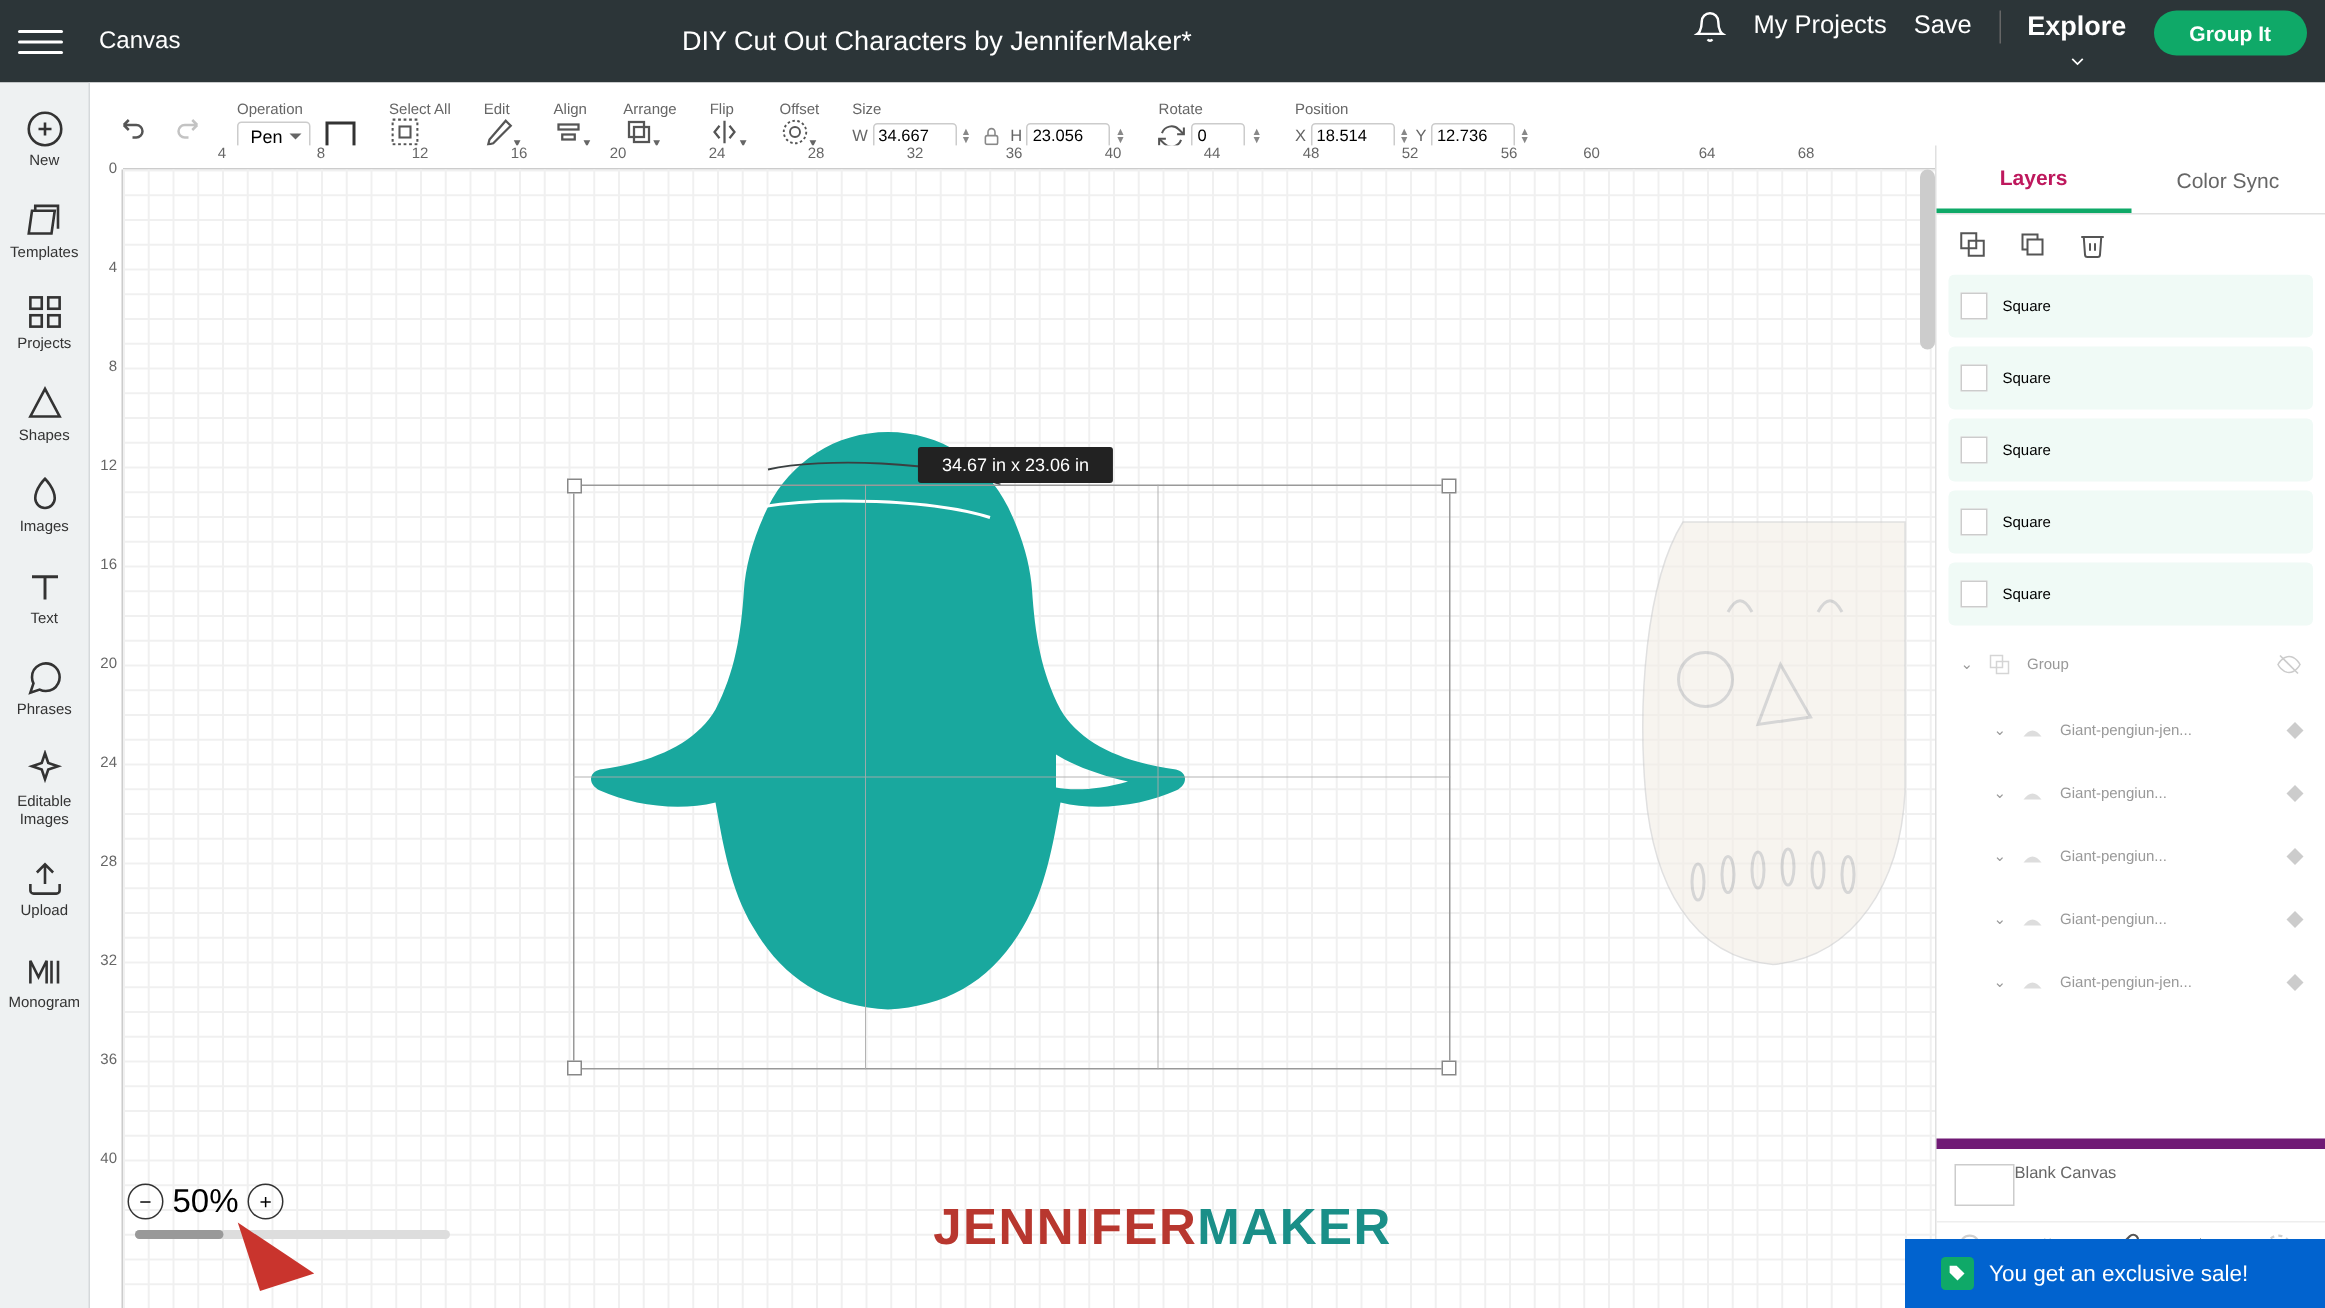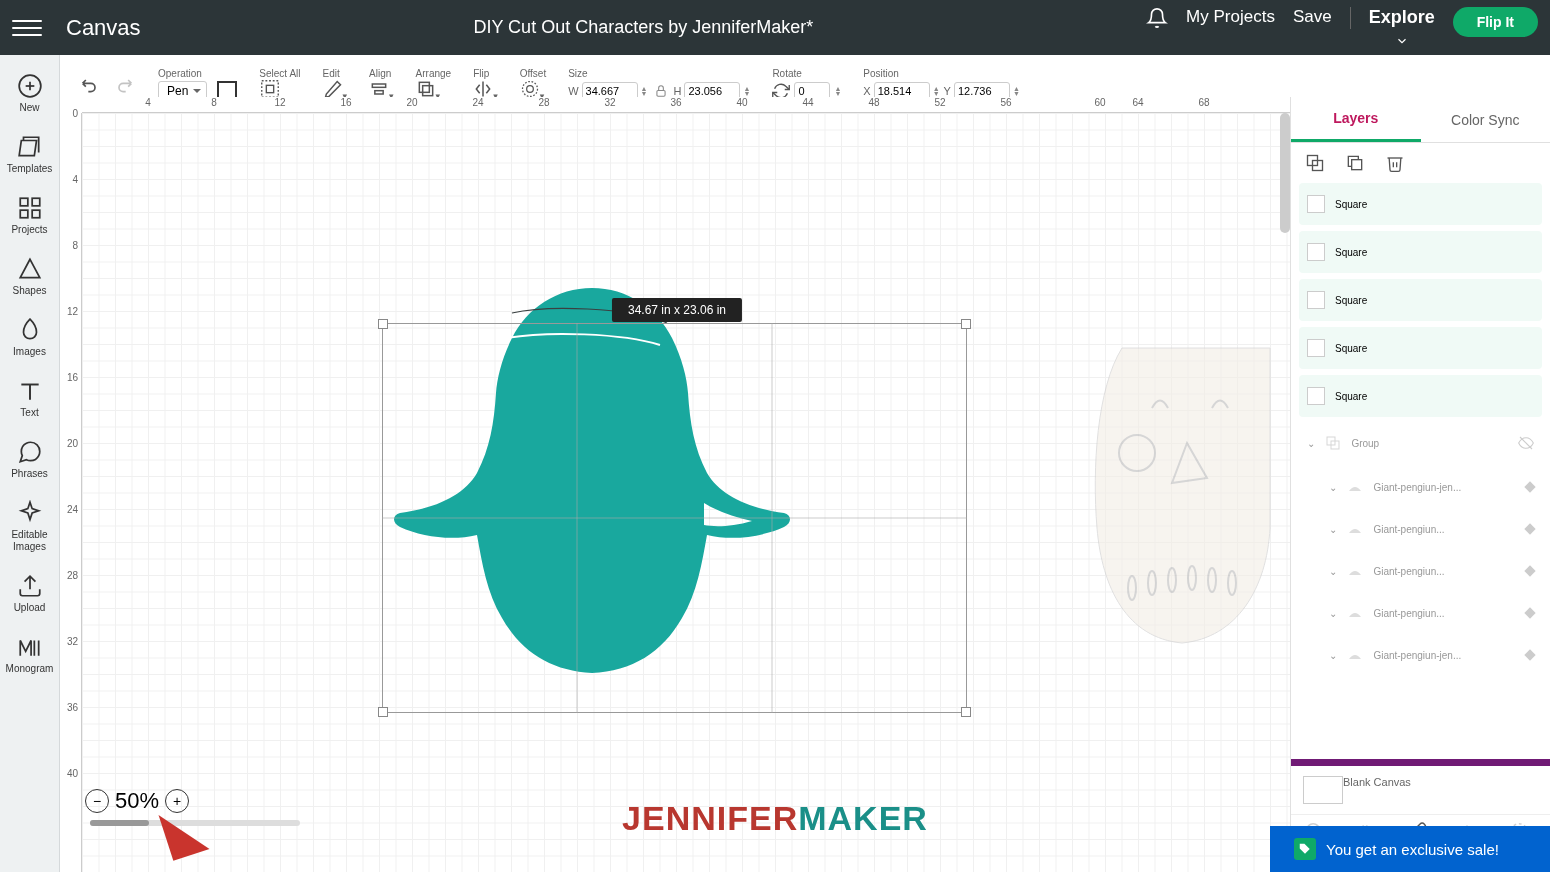--- a/index.html
+++ b/index.html
@@ -1,21 +1,21 @@
 <!DOCTYPE html>
 <html><head>
 <meta charset="utf-8">
 <style>
 * { margin: 0; padding: 0; box-sizing: border-box; font-family: -apple-system, BlinkMacSystemFont, "Segoe UI", Arial, sans-serif; }
 body { width: 1550px; height: 872px; overflow: hidden; background: #fff; }
 
 .header { background: #2c3538; height: 55px; display: flex; align-items: center; padding: 0 12px; color: #fff; }
 .hamburger { width: 30px; height: 30px; display: flex; flex-direction: column; justify-content: center; gap: 5px; cursor: pointer; }
 .hamburger span { height: 2px; background: #fff; border-radius: 1px; }
-.canvas-label { margin-left: 24px; font-size: 22px; }
+.canvas-label { margin-left: 24px; font-size: 16px; }
 .title { flex: 1; text-align: center; font-size: 18px; }
 .header-right { display: flex; align-items: flex-start; gap: 18px; }
 .bell { width: 22px; height: 22px; }
 .header-link { font-size: 17px; cursor: pointer; }
 .divider-v { width: 1px; height: 22px; background: #666; }
 .explore { display: flex; align-items: center; gap: 6px; font-size: 18px; font-weight: 600; flex-direction: column; }
 .make-it { background: #0fa968; color: #fff; border: none; border-radius: 18px; padding: 7px 24px; font-size: 14px; font-weight: 600; cursor: pointer; }
 
 .left-sidebar { position: absolute; left: 0; top: 55px; width: 60px; height: calc(100% - 55px); background: #eef1f2; border-right: 1px solid #d5d9db; display: flex; flex-direction: column; align-items: center; padding-top: 8px; }
 .sidebar-item { display: flex; flex-direction: column; align-items: center; gap: 3px; padding: 10px 2px; cursor: pointer; width: 100%; }
@@ -104,21 +104,21 @@
       </svg>
     <span class="header-link">My Projects</span>
     <span class="header-link">Save</span>
     <div class="divider-v"></div>
     <div class="explore">
       <span>Explore</span>
       <svg width="14" height="14" viewBox="0 0 24 24" fill="none" stroke="#fff" stroke-width="2">
           <polyline points="6 9 12 15 18 9"></polyline>
         </svg>
     </div>
-    <button class="make-it">Flip It</button>
+    <button class="make-it">Group It</button>
   </div>
 </div>
 
 <div class="left-sidebar">
   <div class="sidebar-item">
     <div class="icon">
         <svg viewBox="0 0 24 24" fill="none" stroke="#333" stroke-width="1.6">
           <circle cx="12" cy="12" r="10"></circle>
           <line x1="12" y1="8" x2="12" y2="16"></line>
           <line x1="8" y1="12" x2="16" y2="12"></line>
@@ -335,21 +335,21 @@
       <span style="left: 330px;">20</span>
       <span style="left: 396px;">24</span>
       <span style="left: 462px;">28</span>
       <span style="left: 528px;">32</span>
       <span style="left: 594px;">36</span>
       <span style="left: 660px;">40</span>
       <span style="left: 726px;">44</span>
       <span style="left: 792px;">48</span>
       <span style="left: 858px;">52</span>
       <span style="left: 924px;">56</span>
-      <span style="left: 1018px;">60</span>
+      <span style="left: 979px;">60</span>
       <span style="left: 1056px;">64</span>
       <span style="left: 1122px;">68</span>
     </div>
   <div class="ruler-v" id="ruler-v">
       <span style="top: 0px;">0</span>
       <span style="top: 66px;">4</span>
       <span style="top: 132px;">8</span>
       <span style="top: 198px;">12</span>
       <span style="top: 264px;">16</span>
       <span style="top: 330px;">20</span>

